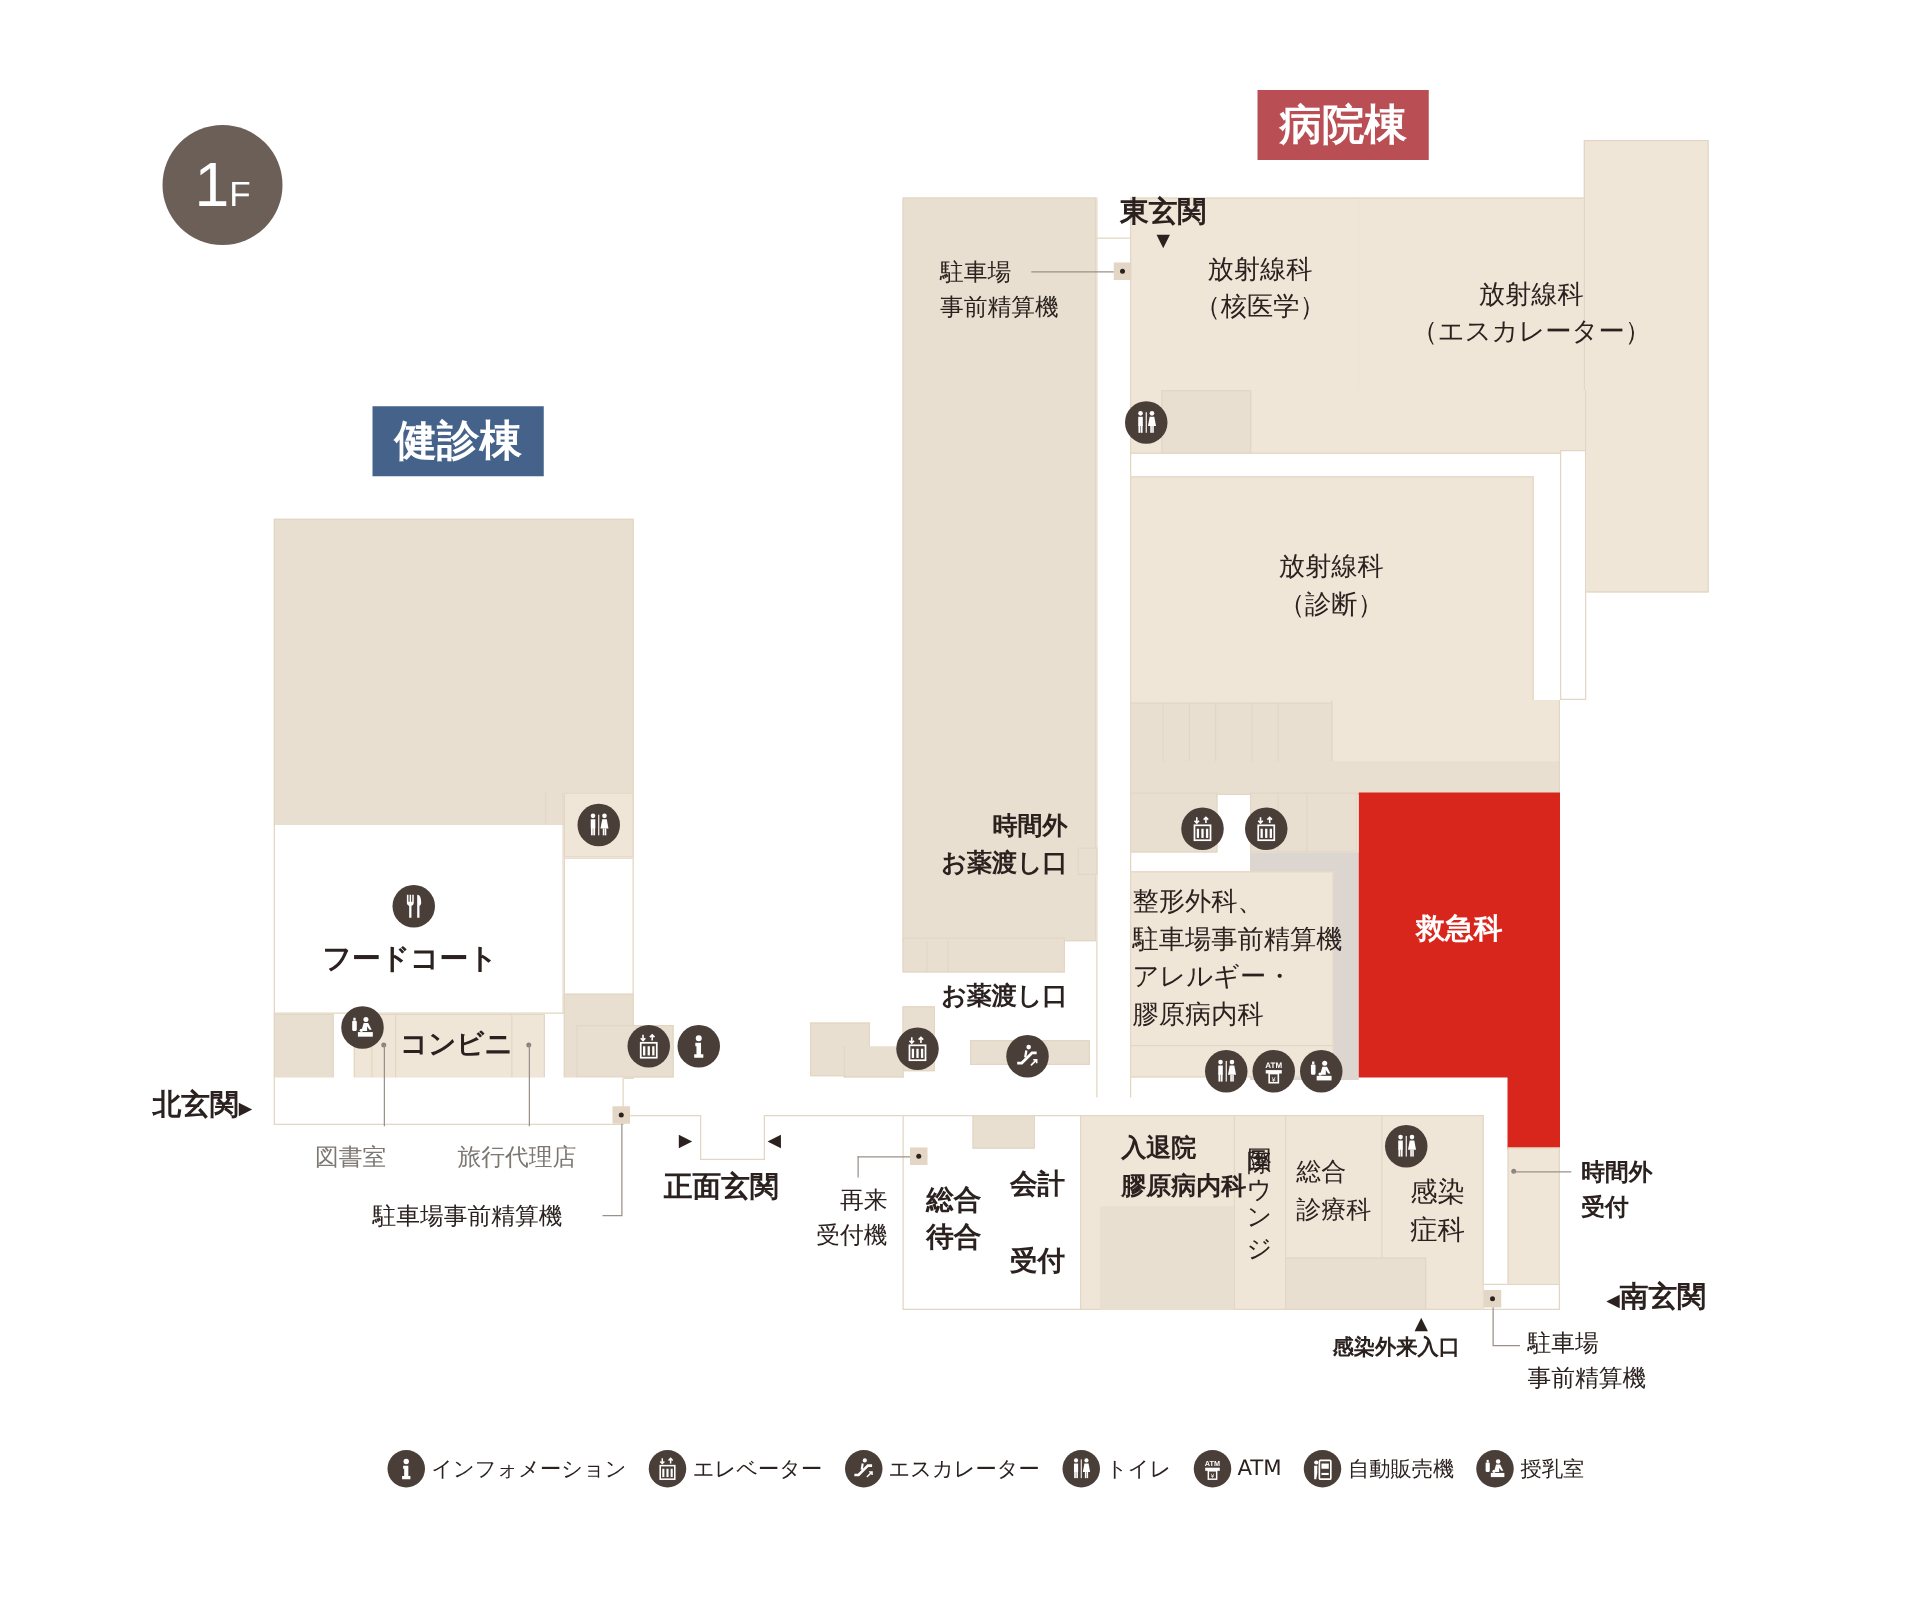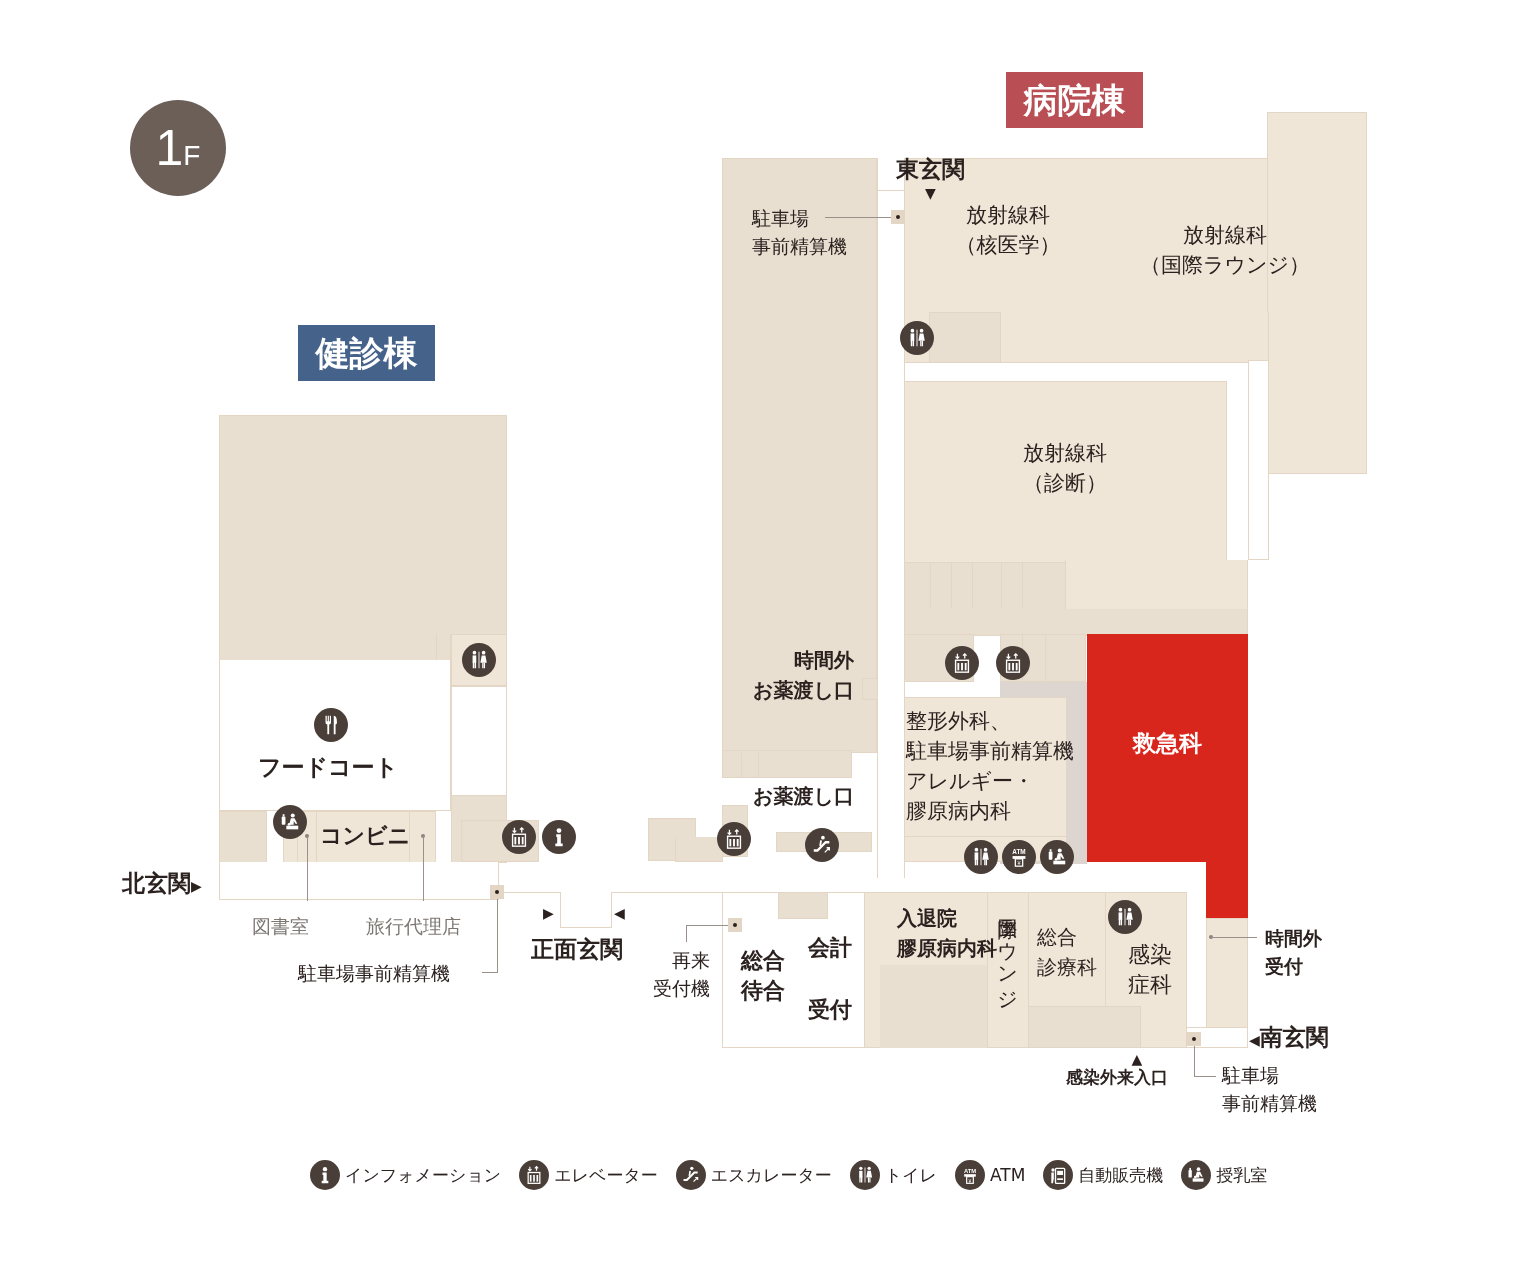--- a/index.html
+++ b/index.html
@@ -279,21 +279,21 @@
       <use href="#sym-restroom"></use>
     </svg>
   </div>
 
 <div class="label c" style="left:904px;top:200px;width:208px;">
   <div>放射線科</div>
   <div>（核医学）</div>
 </div>
 <div class="label c" style="left:1120px;top:220px;width:210px;">
   <div>放射線科</div>
-  <div>（国際ラウンジ）</div>
+  <div>（エスカレーター）</div>
 </div>
 <div class="label c" style="left:960px;top:438px;width:210px;">
   <div>放射線科</div>
   <div>（診断）</div>
 </div>
 <div class="label" style="left:906px;top:706px;">
   <div>整形外科、</div>
   <div>駐車場事前精算機</div>
   <div>アレルギー・</div>
   <div>膠原病内科</div>
@@ -349,21 +349,21 @@
 <div class="entrance" style="left:896px;top:106px;text-align:center;margin-top:48px;">
   <div>東玄関</div>
   <div class="tri" style="text-align:center;line-height:16px;">▼</div>
 </div>
 <div class="entrance" style="left:122px;top:868px;text-align:right;">
   <span>北玄関</span><span class="tri">▶</span>
 </div>
 <div class="tri abs" style="left:543px;top:905px;">▶</div>
 <div class="tri abs" style="left:614px;top:905px;">◀</div>
 <div class="entrance" style="left:531px;top:934px;">正面玄関</div>
-<div class="entrance" style="left:1249px;top:1022px;">
+<div class="entrance" style="left:1249px;top:1022px;padding-left:36px;">
   <span class="tri">◀</span><span>南玄関</span>
 </div>
 <div class="abs" style="left:1066px;top:1052px;text-align:center;font-size:17px;font-weight:bold;white-space:nowrap;">
   <div class="tri" style="line-height:14px;padding-left:40px;">▲</div>
   <div>感染外来入口</div>
 </div>
 
 <div class="legend">
   <div class="legend-item">
     <div class="icon">

